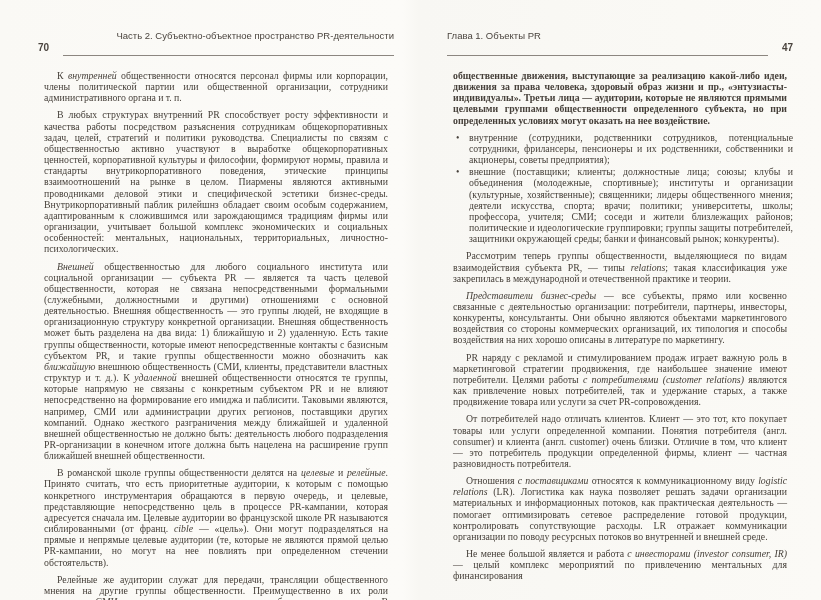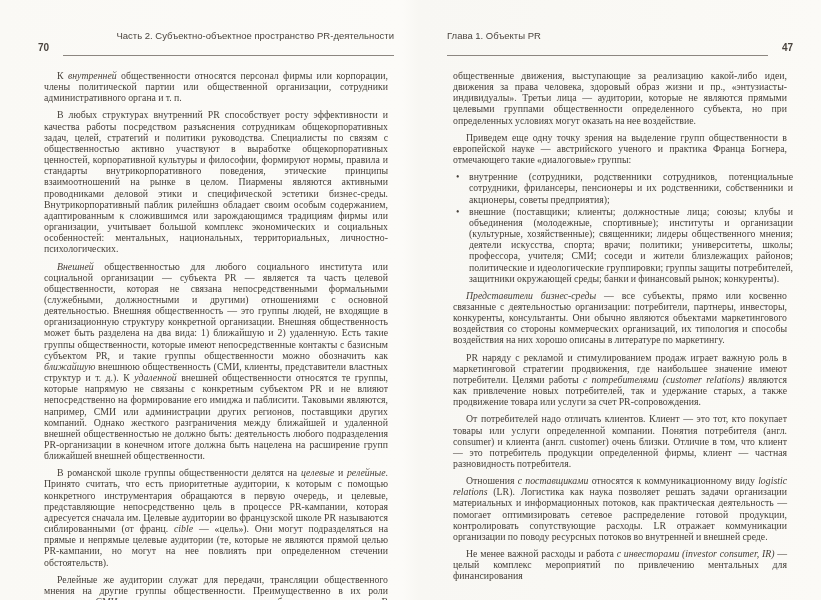--- a/index.html
+++ b/index.html
@@ -58,21 +58,21 @@
     line-height: 11.15px;
     text-align: justify;
     hyphens: auto;
     -webkit-hyphens: auto;
     word-spacing: -0.2px;
   }
   .para {
     margin: 6px;
     text-indent: 13px;
   }
-  .para.p-noindent { text-indent: 0; }
+  .para.p-noindent { text-indent: 0; font-weight: bold; }
   .para.bullet {
     text-indent: 0;
     padding-left: 22px;
     position: relative;
     margin: 1px 0;
   }
   .bullet-marker {
     position: absolute;
     left: 9px;
     top: 0;
@@ -99,24 +99,24 @@
       </div>
   </div>
 
   <div class="page page-right">
     <div class="running-head">
       <span class="head-title">Глава 1. Объекты PR</span>
       <span class="pagenum">47</span>
     </div>
     <div class="text-column">
         <p class="para p-noindent"><span class="rm">общественные движения, выступающие за реализацию какой-либо идеи, движения за права человека, здоровый образ жизни и пр., «энтузиасты-индивидуалы». Третьи лица — аудитории, которые не являются прямыми целевыми группами общественности определенного субъекта, но при определенных условиях могут оказать на нее воздействие.</span></p>
-        <p class="para p"><span class="rm">Приведем еще одну точку зрения на выделение групп общественности в европейской науке — австрийского ученого и практика Франца Богнера, отмечающего такие «диалоговые» группы:</span></p>
         <p class="para bullet"><span class="bullet-marker">•</span><span class="rm">внутренние (сотрудники, родственники сотрудников, потенциальные сотрудники, фрилансеры, пенсионеры и их родственники, собственники и акционеры, советы предприятия);</span></p>
         <p class="para bullet"><span class="bullet-marker">•</span><span class="rm">внешние (поставщики; клиенты; должностные лица; союзы; клубы и объединения (молодежные, спортивные); институты и организации (культурные, хозяйственные); священники; лидеры общественного мнения; деятели искусства, спорта; врачи; политики; университеты, школы; профессора, учителя; СМИ; соседи и жители близлежащих районов; политические и идеологические группировки; группы защиты потребителей, защитники окружающей среды; банки и финансовый рынок; конкуренты).</span></p>
+        <p class="para p"><span class="rm">Рассмотрим теперь группы общественности, выделяющиеся по видам взаимодействия субъекта PR, — типы </span><span class="it">relations</span><span class="rm">; такая классификация уже закрепилась в международной и отечественной практике и теории.</span></p>
         <p class="para p"><span class="it">Представители бизнес-среды</span><span class="rm"> — все субъекты, прямо или косвенно связанные с деятельностью организации: потребители, партнеры, инвесторы, конкуренты, консультанты. Они обычно являются объектами маркетингового воздействия со стороны коммерческих организаций, их типология и способы воздействия на них хорошо описаны в литературе по маркетингу.</span></p>
         <p class="para p"><span class="rm">PR наряду с рекламой и стимулированием продаж играет важную роль в маркетинговой стратегии продвижения, где наибольшее значение имеют потребители. Целями работы </span><span class="it">с потребителями (customer relations)</span><span class="rm"> являются как привлечение новых потребителей, так и удержание старых, а также продвижение товара или услуги за счет PR-сопровождения.</span></p>
         <p class="para p"><span class="rm">От потребителей надо отличать клиентов. Клиент — это тот, кто покупает товары или услуги определенной компании. Понятия потребителя (англ. consumer) и клиента (англ. customer) очень близки. Отличие в том, что клиент — это потребитель продукции определенной фирмы, клиент — частная разновидность потребителя.</span></p>
         <p class="para p"><span class="rm">Отношения </span><span class="it">с поставщиками</span><span class="rm"> относятся к коммуникационному виду </span><span class="it">logistic relations</span><span class="rm"> (LR). Логистика как наука позволяет решать задачи организации материальных и информационных потоков, как практическая деятельность — помогает оптимизировать сетевое распределение готовой продукции, контролировать сопутствующие расходы. LR отражает коммуникации организации по поводу ресурсных потоков во внутренней и внешней среде.</span></p>
-        <p class="para p"><span class="rm">Не менее важной расходы и работа </span><span class="it">с инвесторами (investor consumer, IR)</span><span class="rm"> — целый комплекс мероприятий по привлечению ментальных для финансирования</span></p>
+        <p class="para p"><span class="rm">Не менее большой является и работа </span><span class="it">с инвесторами (investor consumer, IR)</span><span class="rm"> — целый комплекс мероприятий по привлечению ментальных для финансирования</span></p>
       </div>
   </div>
 
 </div>
 
 </body></html>

